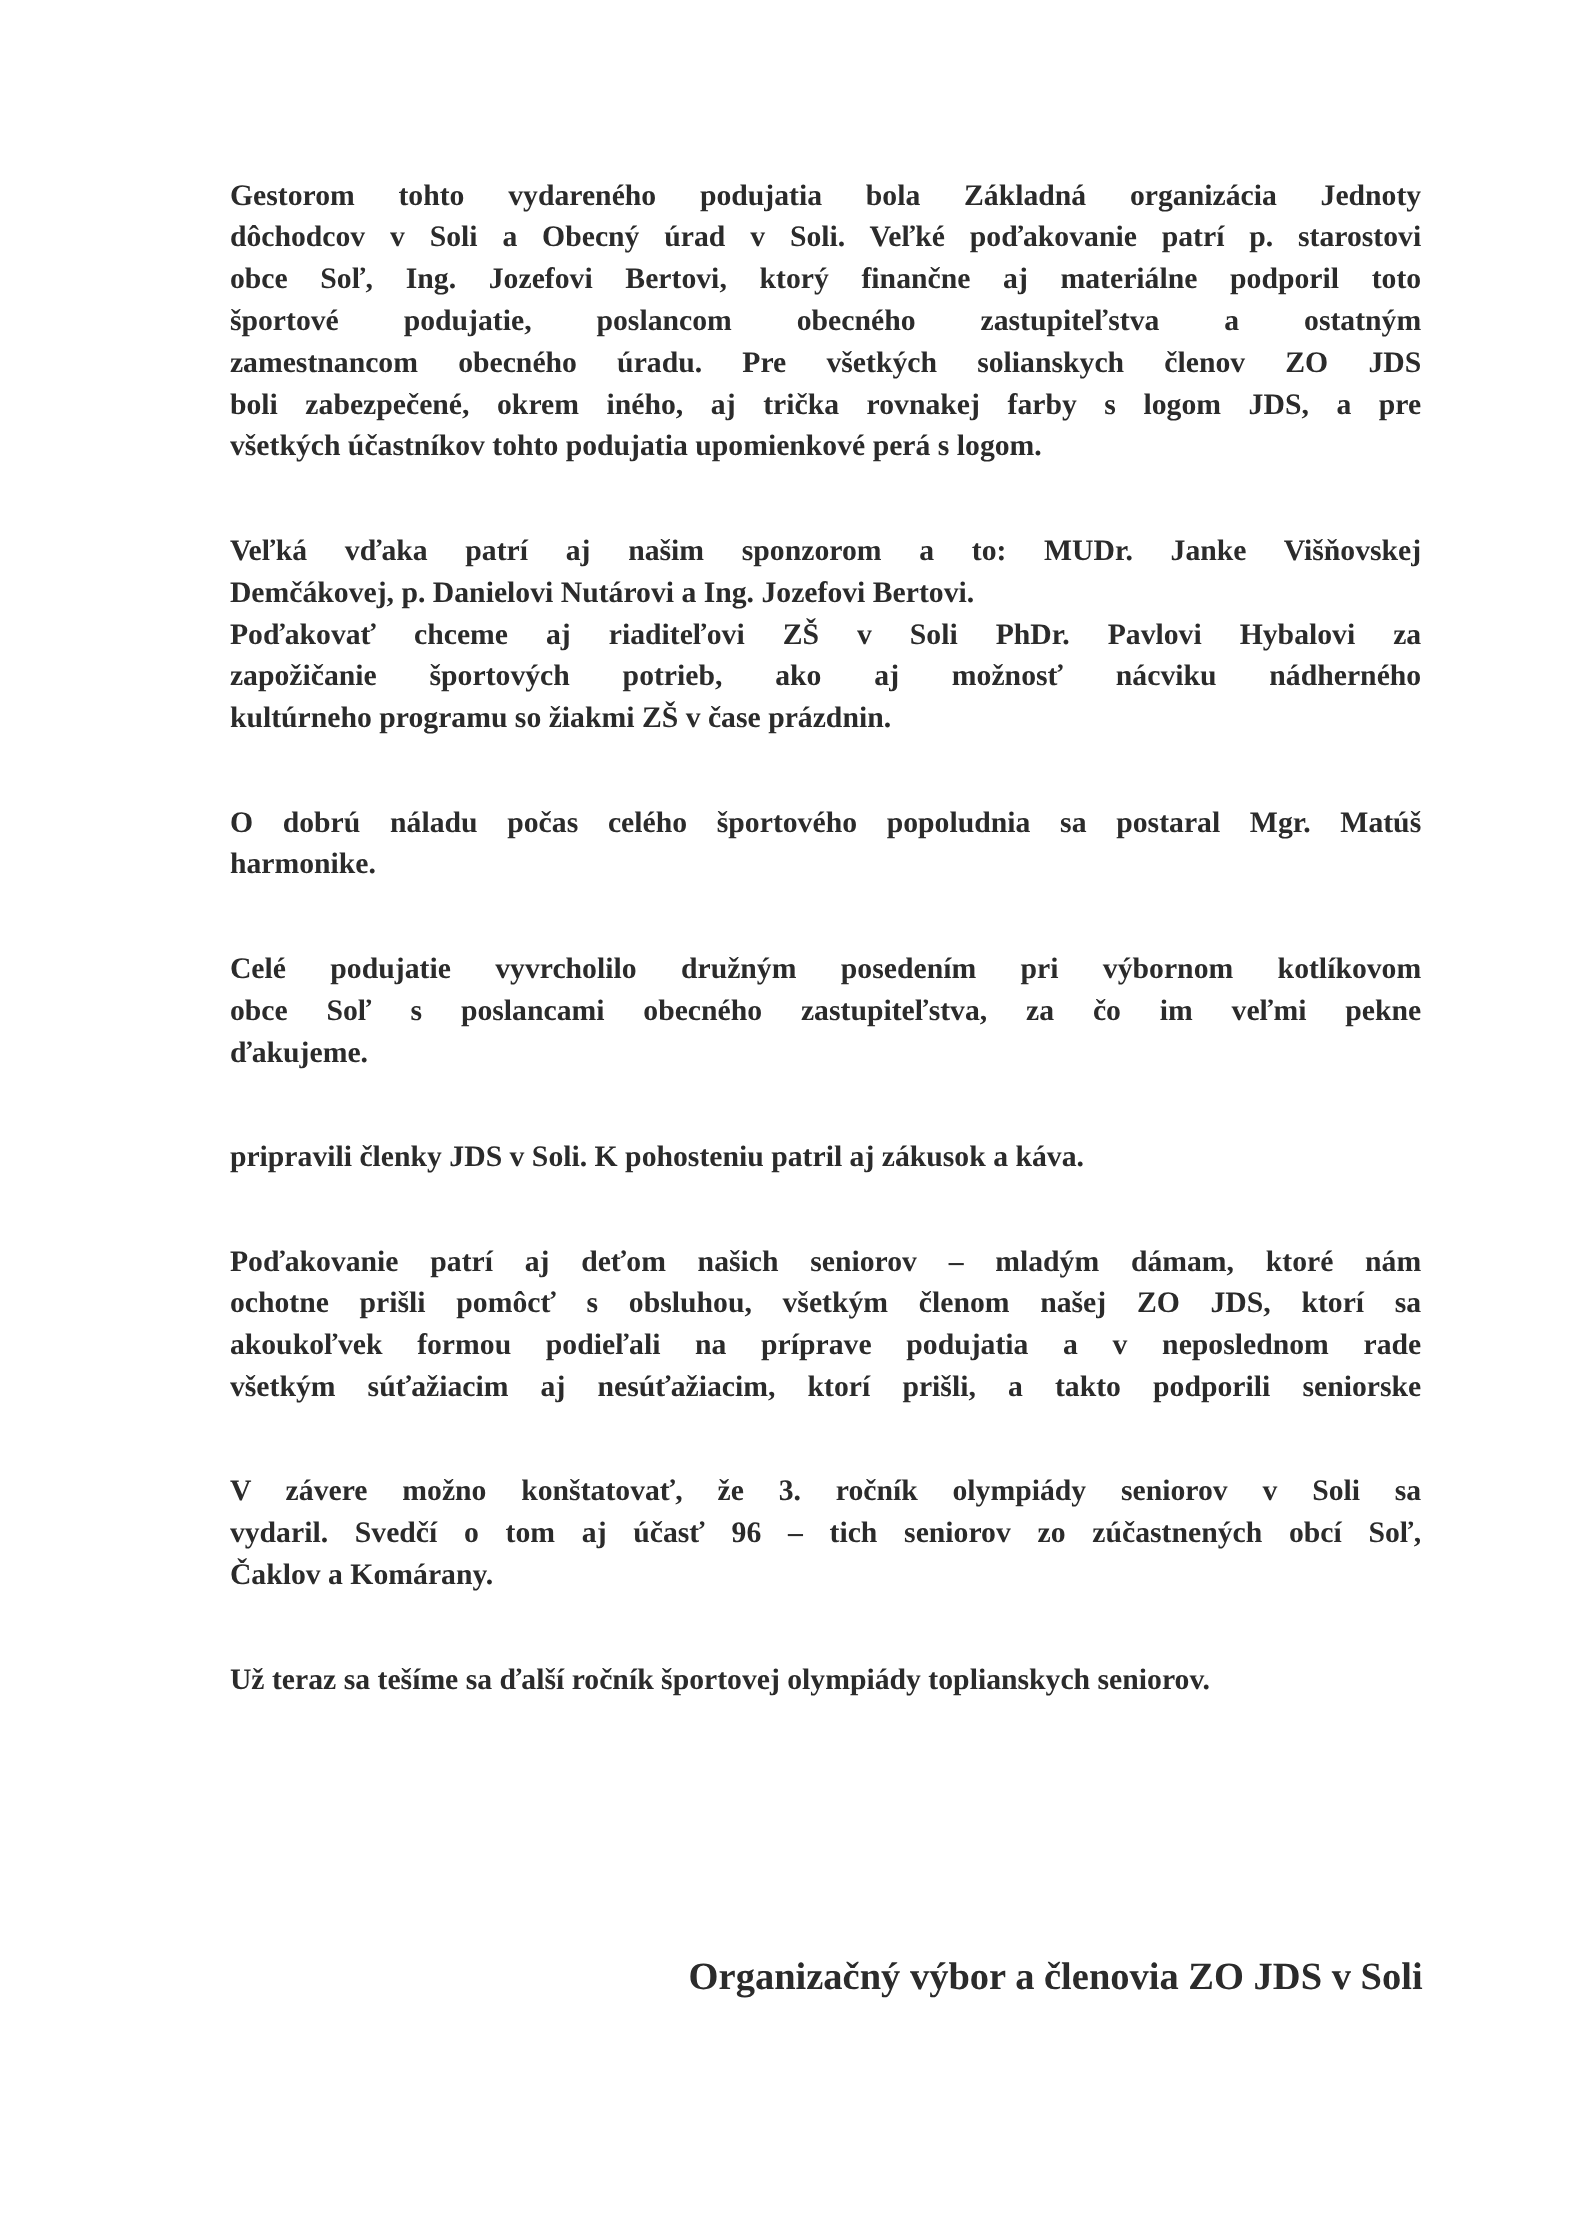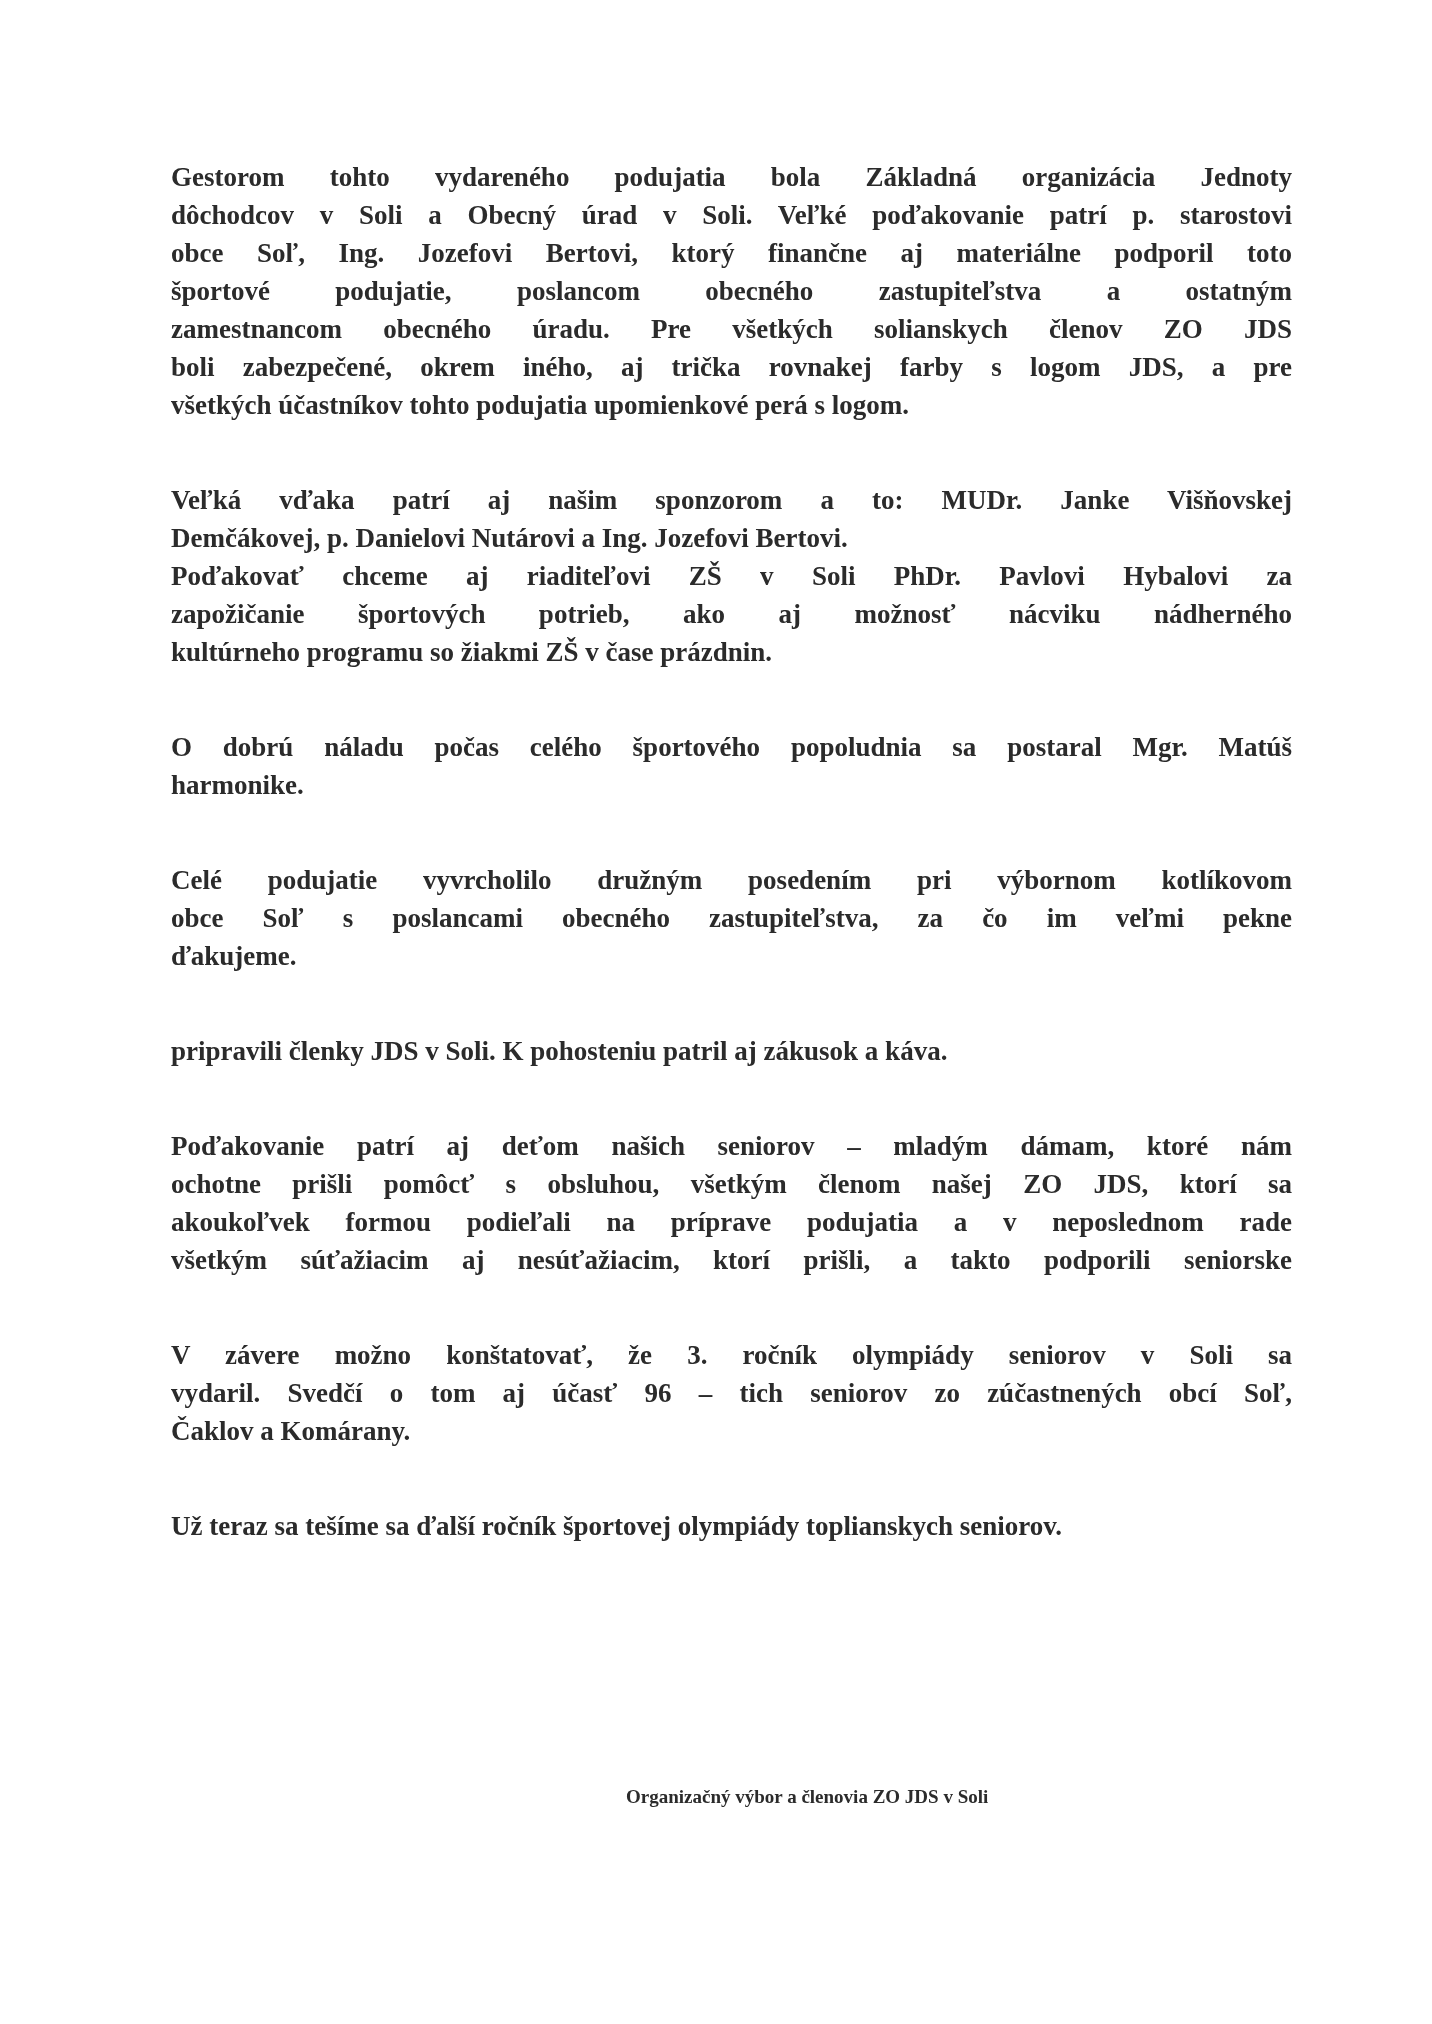--- a/index.html
+++ b/index.html
@@ -8,27 +8,28 @@
     position: absolute; left: 171px; top: 158px; width: 1121px;
     font-family: "Liberation Serif", "DejaVu Serif", serif;
     font-weight: bold; font-size: 27px; line-height: 38px;
     color: #2b2b2b;
   }
   .para { margin: 0; }
   .line {
     display: block; white-space: nowrap;
     text-align: justify; text-align-last: justify;
     height: 38px;
+    margin-left: 38px;
   }
   .line.last { text-align-last: left; }
   .gap-big { height: 57px; }
   .signature {
     position: absolute; left: 626px; top: 1778px;
     font-family: "Liberation Serif", "DejaVu Serif", serif;
-    font-weight: bold; font-size: 19px; line-height: 38px;
+    font-weight: bold; font-size: 35px; line-height: 38px;
     color: #2b2b2b; white-space: nowrap;
   }
 </style>
 </head>
 <body>
 
 <div class="page">
 
   <div class="para">
     <span class="line">Gestorom tohto vydareného podujatia bola Základná organizácia Jednoty</span>

